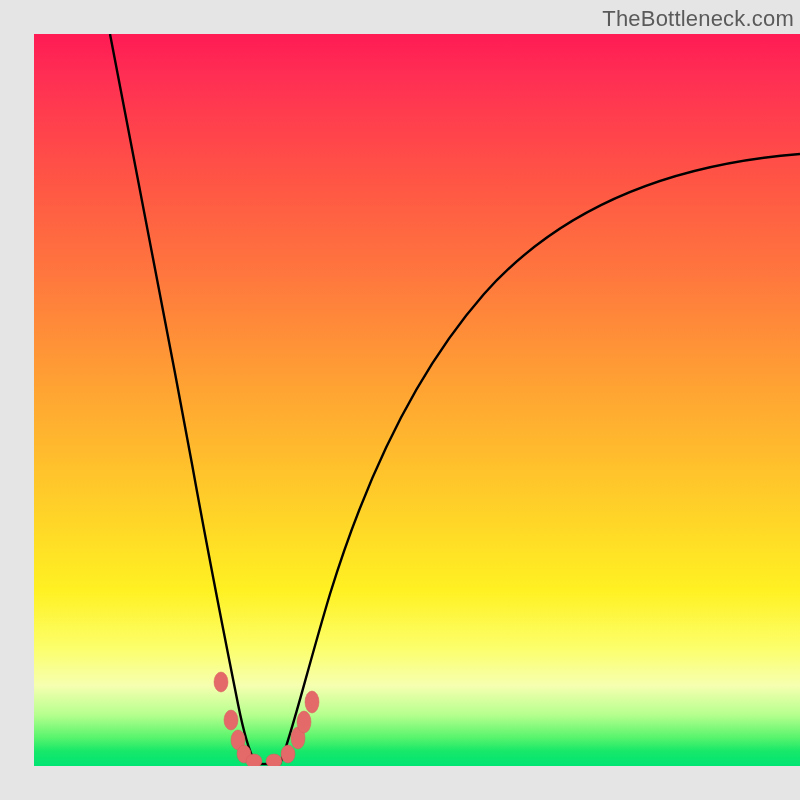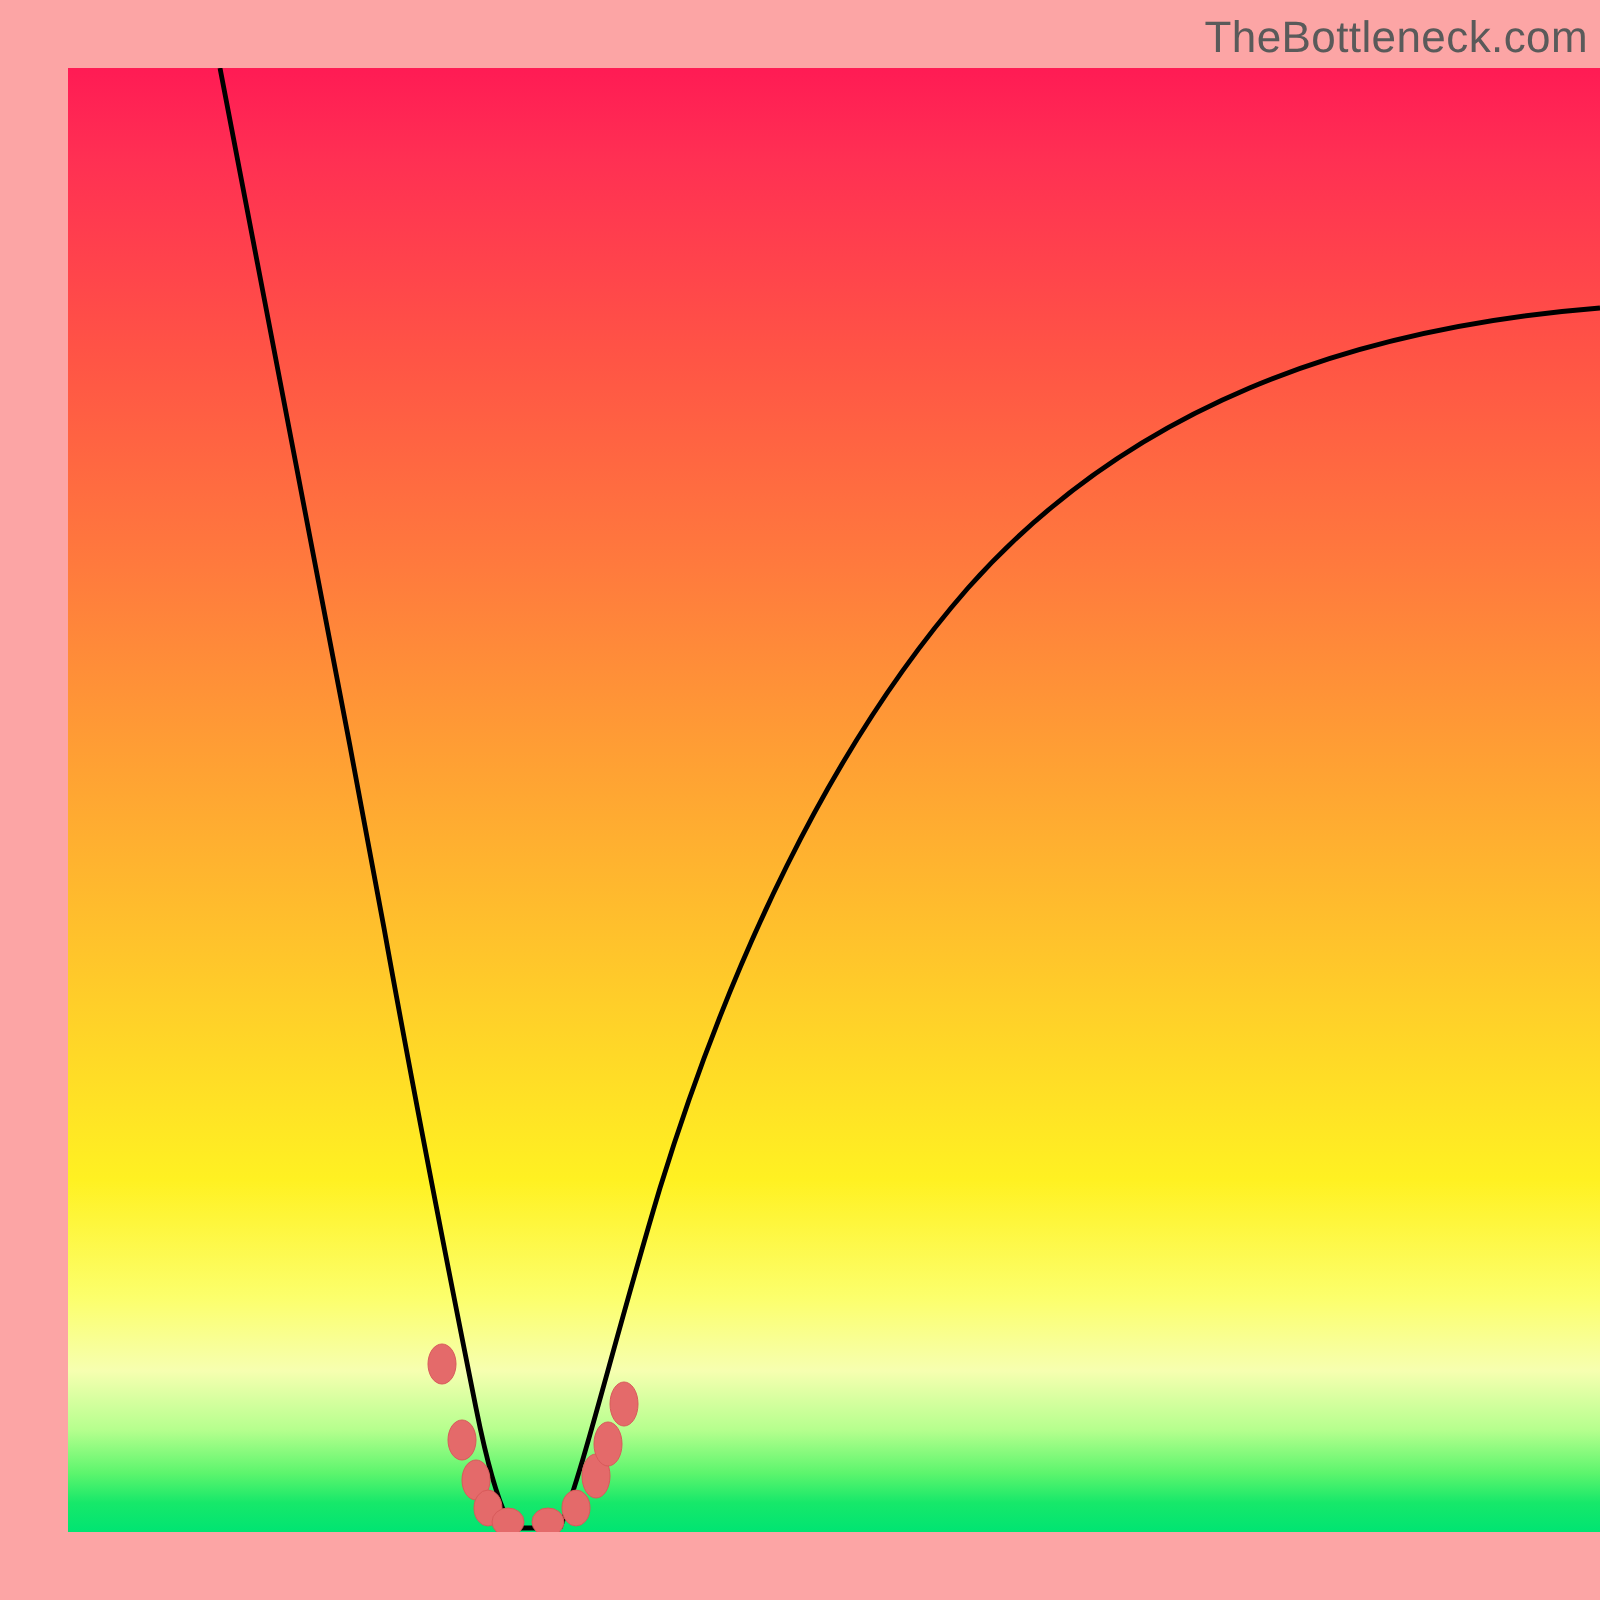--- a/index.html
+++ b/index.html
@@ -10,21 +10,21 @@
     background: #000;
     overflow: hidden;
     font-family: Arial, Helvetica, sans-serif;
   }
   .frame {
     position: absolute;
     top: 0;
     left: 0;
     width: 800px;
     height: 800px;
-    background: #fca5a5;
+    background: #e5e5e5;
   }
   .plot {
     position: absolute;
     left: 34px;
     width: 766px;
     top: 34px;
     height: 732px;
     
     background: linear-gradient(to bottom,
       #ff1b54 0%,

